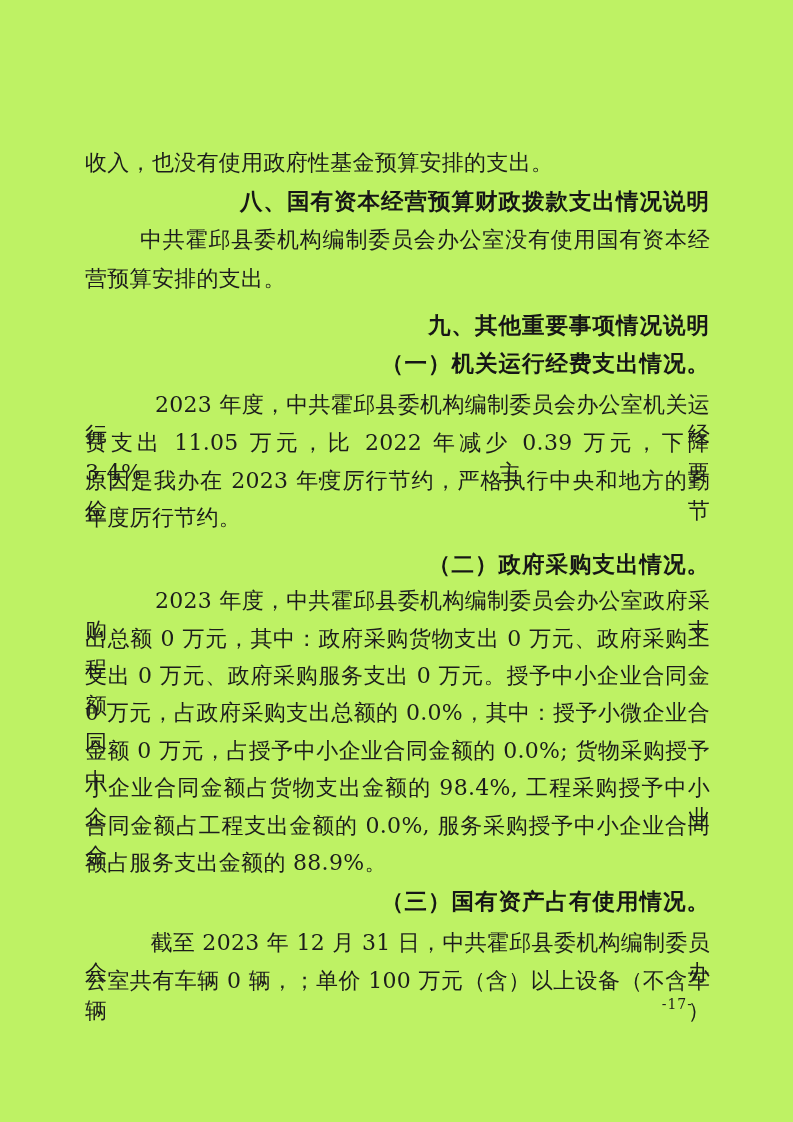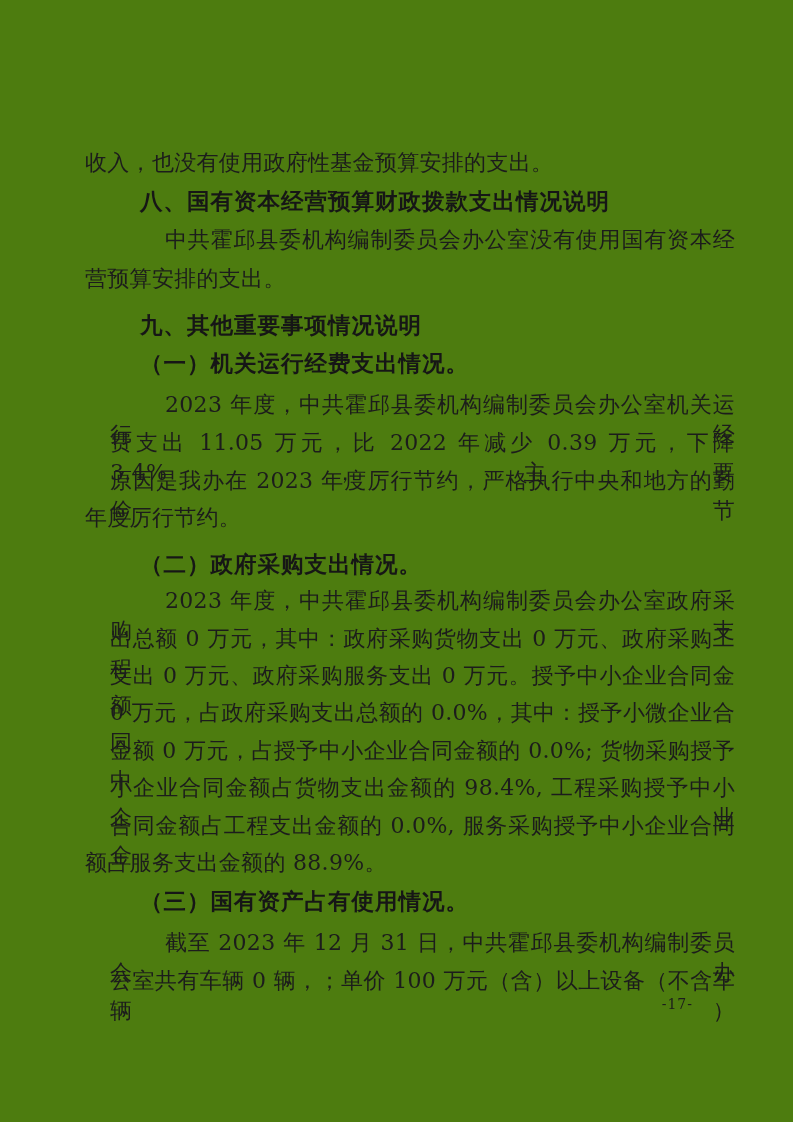--- a/index.html
+++ b/index.html
@@ -5,41 +5,41 @@
   html, body {
     margin: 0;
     padding: 0;
     background: #9e9e9e;
   }
   .page {
     position: relative;
     width: 793px;
     height: 1122px;
     margin: 0 auto;
-    background: #4d7c0f;
+    background: #bef264;
     overflow: hidden;
     font-family: "DejaVu Serif", "Liberation Serif", serif;
   }
   .line {
     position: absolute;
     left: 85px;
     width: 625px;
     font-size: 22px;
     line-height: 30px;
     color: #1c1c1c;
     letter-spacing: 0.3px;
     white-space: normal;
   }
   .line.full {
     text-align: justify;
     text-align-last: justify;
-    margin-left: 25px;
   }
   .line.indent {
     text-indent: 55px;
+    text-align: right;
   }
   .line.heading {
     font-family: "DejaVu Sans", "Liberation Sans", sans-serif;
     font-weight: 700;
     font-size: 22.5px;
     letter-spacing: 1px;
     color: #161616;
   }
   .page-number {
     position: absolute;

